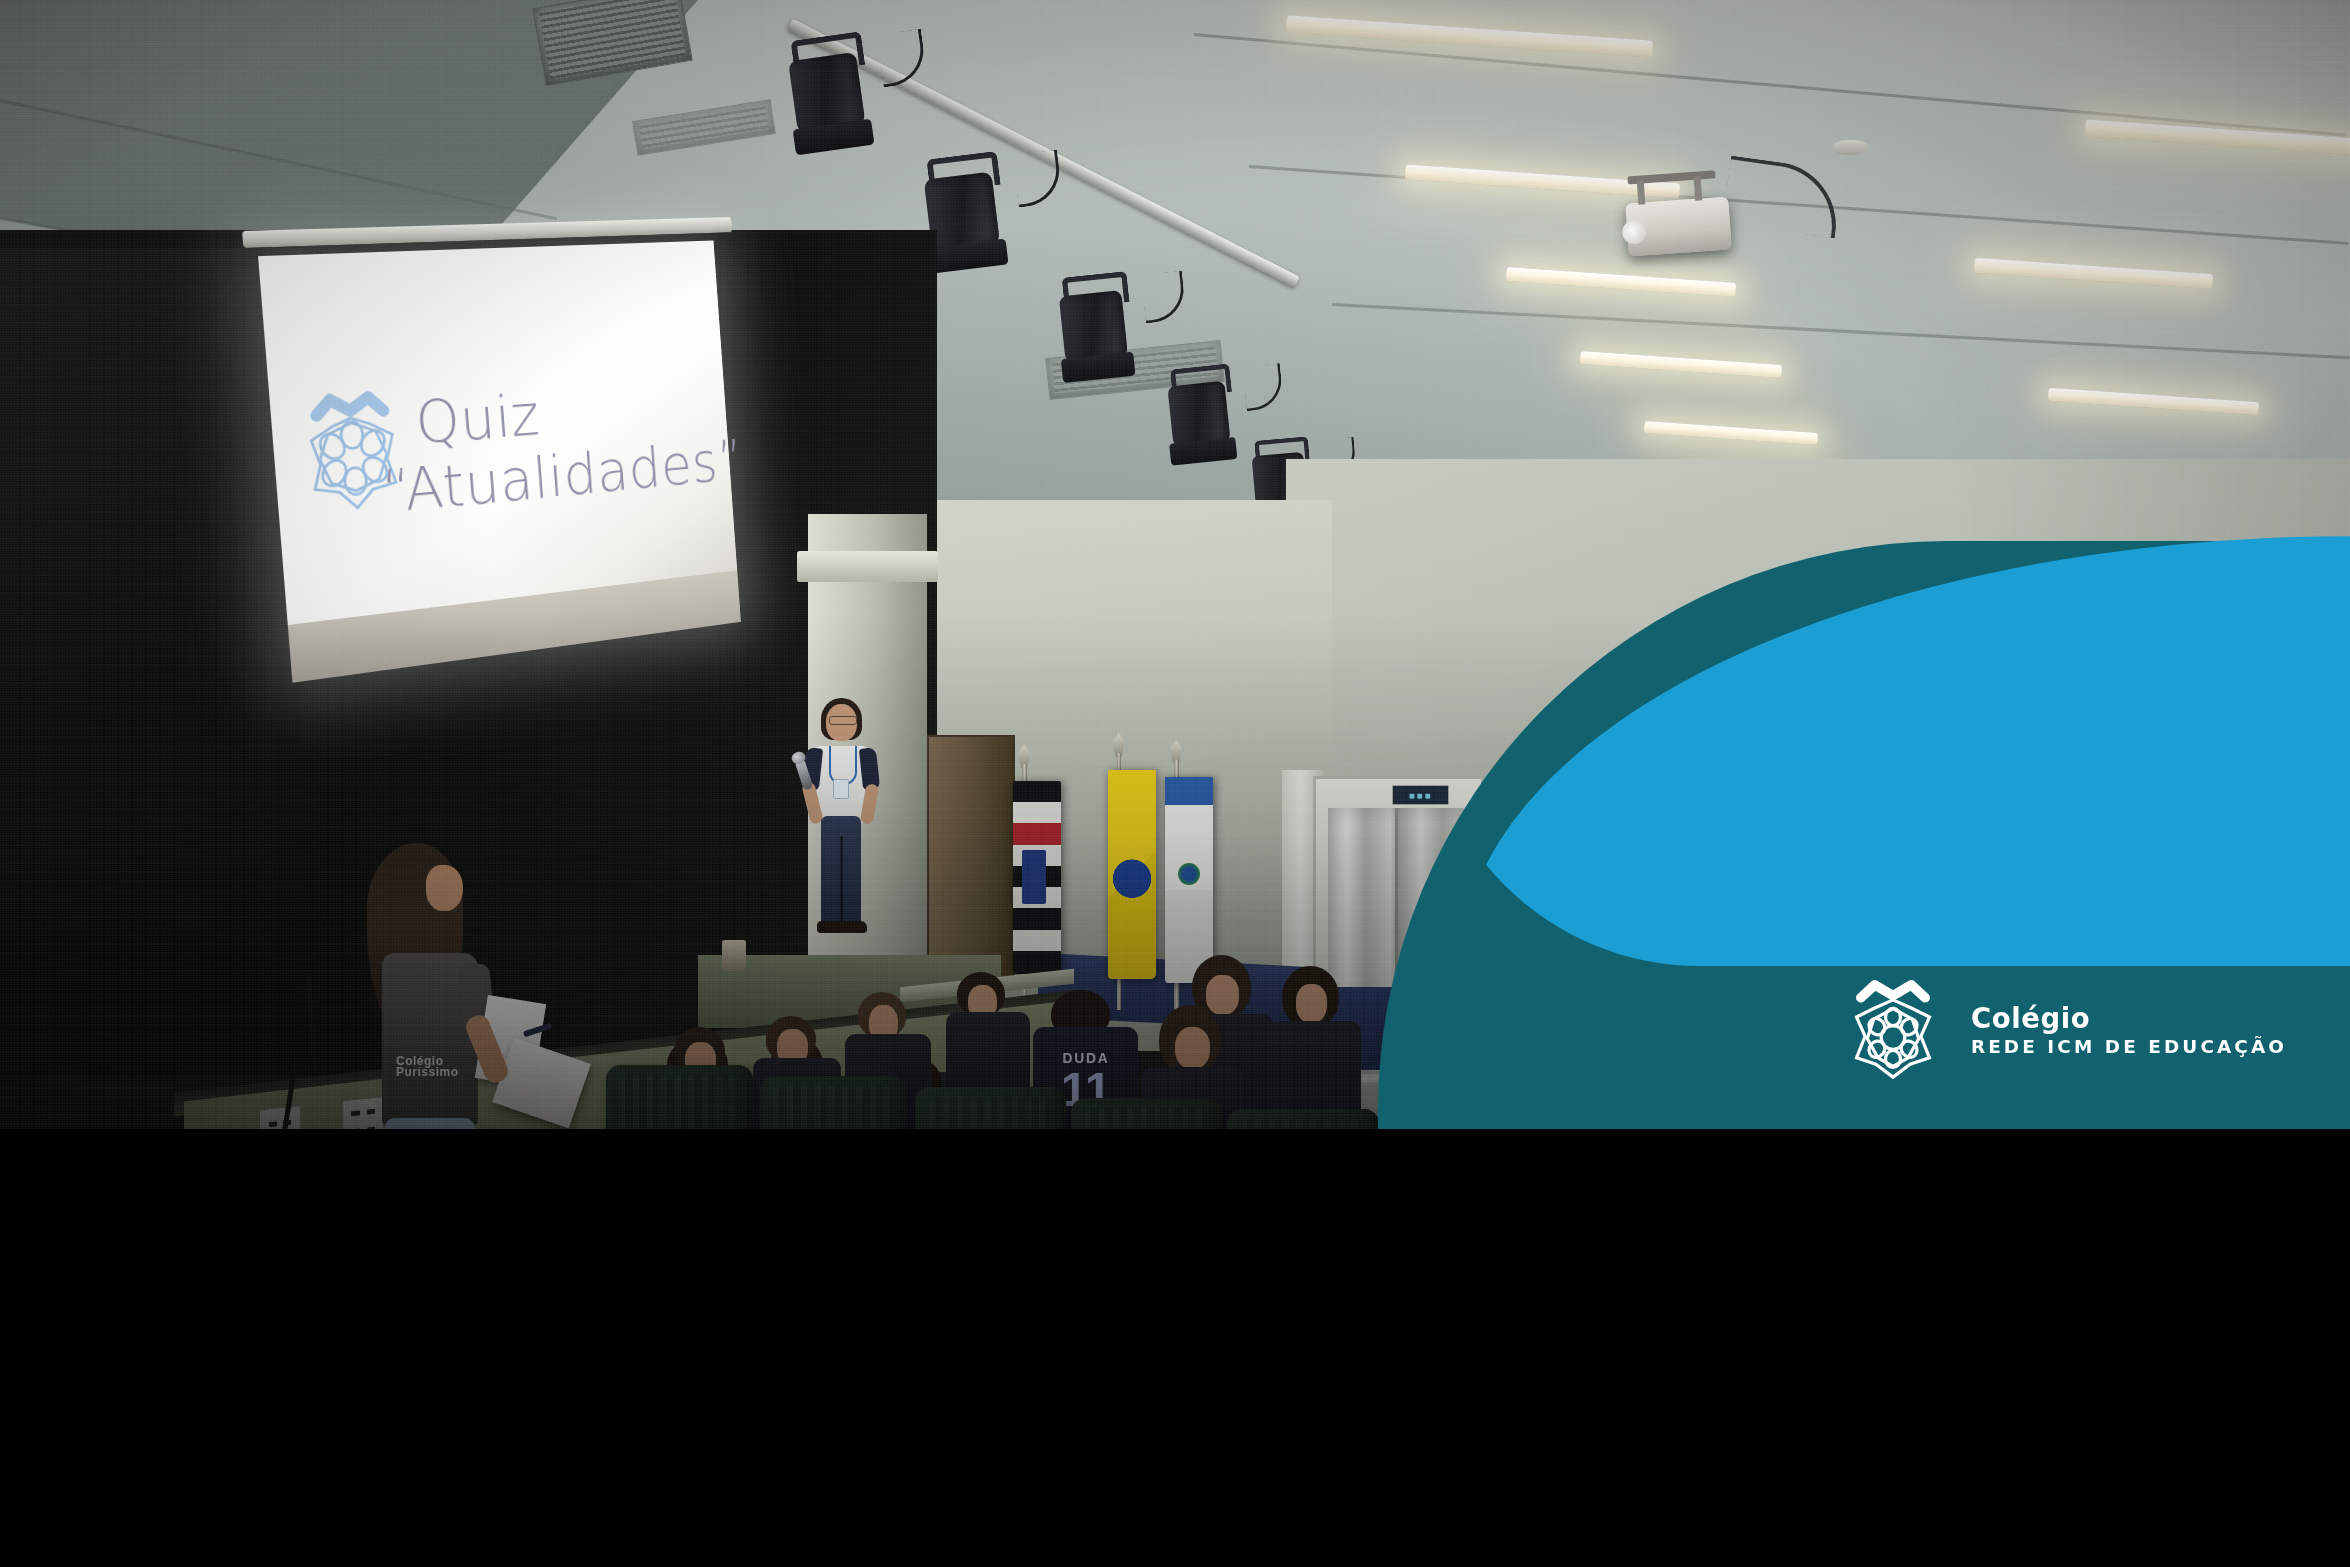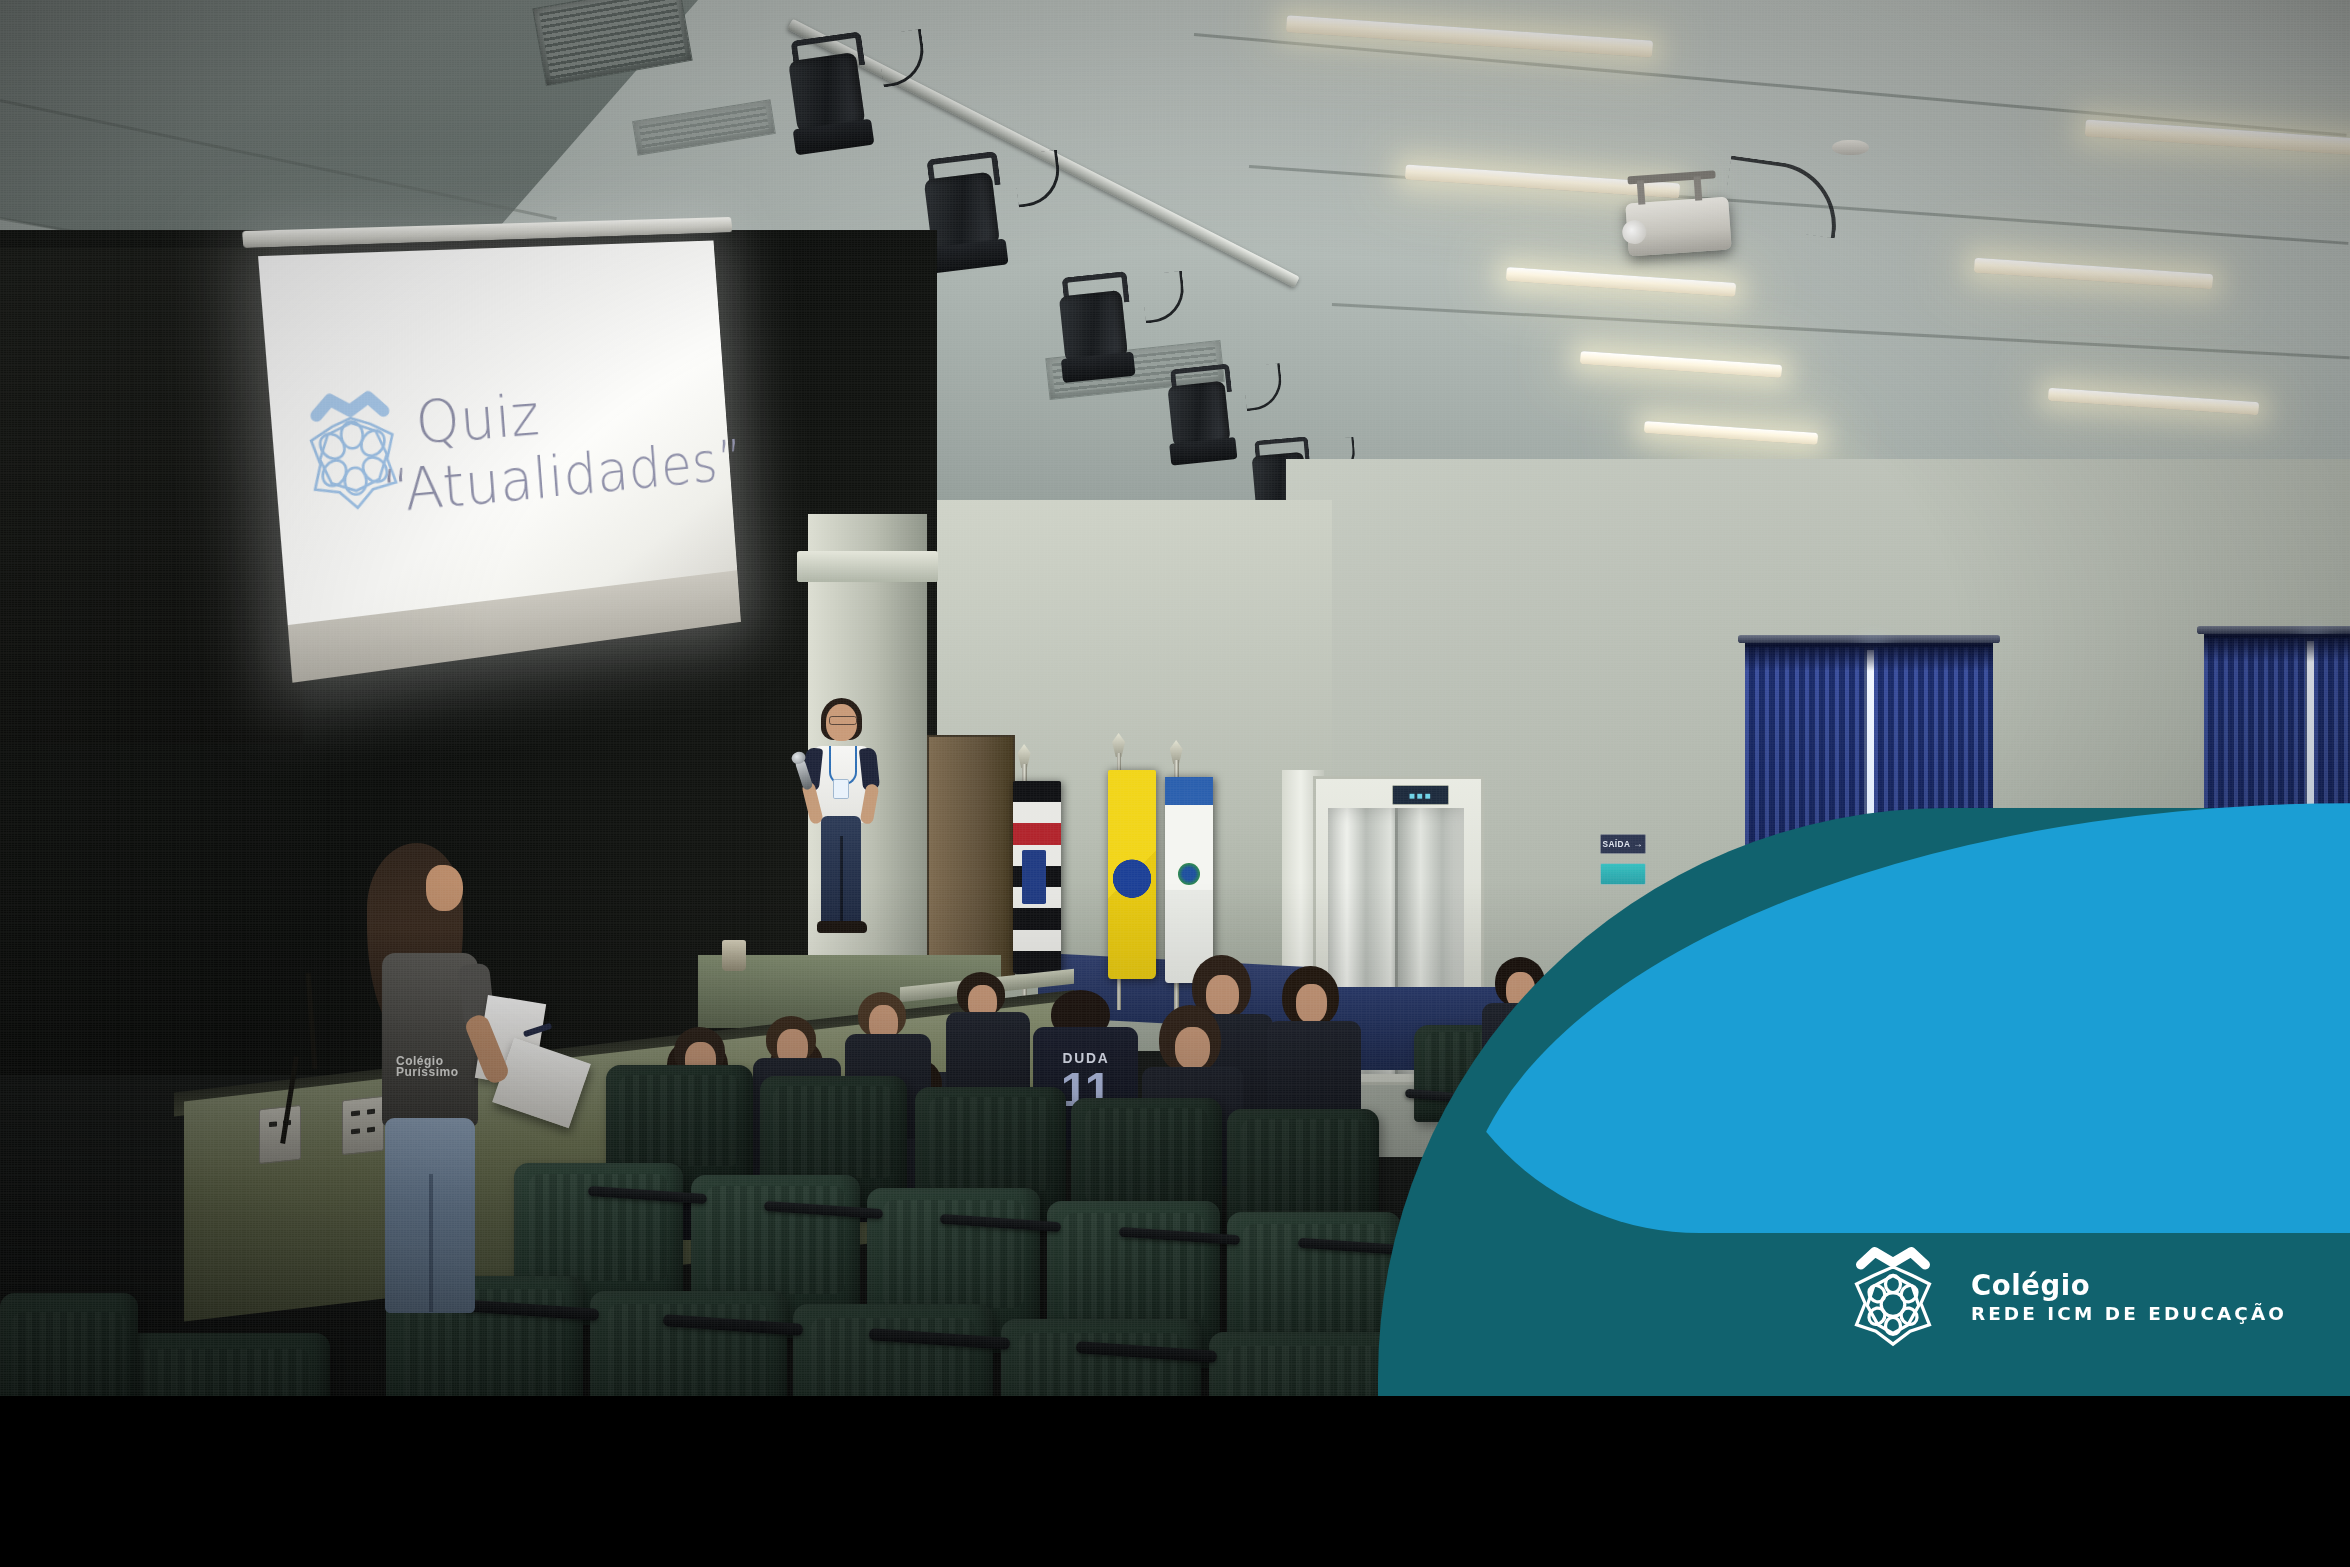--- a/index.html
+++ b/index.html
@@ -1,21 +1,21 @@
 <!DOCTYPE html>
 <html style="font-size:14.7px"><head>
 <meta charset="utf-8">
 <title>Quiz Atualidades - Colégio Puríssimo</title>
 <style>
   html,body{margin:0;padding:0;background:#000;}
   body{font-family:"Liberation Sans",sans-serif;}
 
   #scene{
     position:relative;
-    width:2351px;height:1396px;
+    width:2351px;height:1129px;
     overflow:hidden;
     background:#171a18;
   }
 
   
   .ceiling{
     position:absolute;left:0;top:0;width:2351px;height:588px;
     background:
       linear-gradient(188deg,#c9cfca 0%, #b9c1bd 35%, #9aa4a0 70%, #7d8782 100%);
   }

